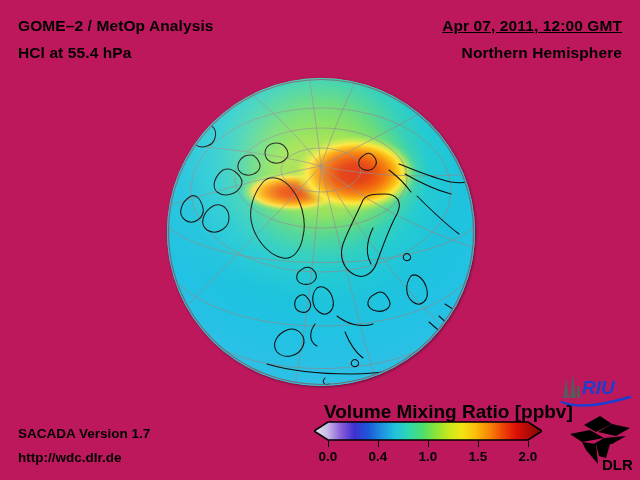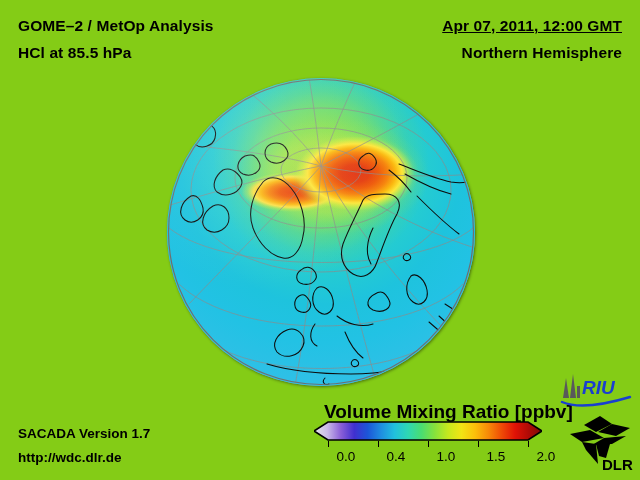--- a/index.html
+++ b/index.html
@@ -1,21 +1,21 @@
 <!DOCTYPE html>
 <html><head>
 <meta charset="utf-8">
 <style>
   html,body{margin:0;padding:0;}
   body{
     width:640px;height:480px;background:#ffffff;overflow:hidden;
     font-family:"Liberation Sans",sans-serif;
     -webkit-font-smoothing:antialiased;
   }
-  #page{position:relative;width:640px;height:480px;background:#84cc16;}
+  #page{position:relative;width:640px;height:480px;background:#be185d;}
 
   
   .hdr{position:absolute;font-weight:bold;color:#000;font-size:15.5px;letter-spacing:.1px;white-space:nowrap;}
   #ttl1{left:18px;top:17px;}
   #ttl2{left:18px;top:44px;}
   #dt1{right:18px;top:17px;text-align:right;text-decoration:underline;}
   #dt2{right:18px;top:44px;text-align:right;padding-left:8px;}
 
   
   #globe-wrap{position:absolute;left:167px;top:78px;width:308px;height:308px;}
@@ -89,34 +89,34 @@
   #f2{top:426px;}
   #f3{top:450px;}
 
   
   #cbLabel{position:absolute;left:324px;top:401px;width:212px;text-align:center;
            font-weight:bold;font-size:19px;color:#000;white-space:nowrap;}
   #cbBox{position:absolute;left:314px;top:420px;width:228px;height:22px;}
   #cbTicks{position:absolute;left:314px;top:441px;width:228px;height:8px;}
   .tk{position:absolute;top:0;width:1px;height:6px;background:#000;}
   #cbNums{position:absolute;left:300px;top:449px;width:256px;height:20px;}
-  .tn{position:absolute;top:0;font-weight:normal;font-size:13.5px;color:#000;
-      transform:translateX(-50%);white-space:nowrap;margin-left:18px;}
+  .tn{position:absolute;top:0;font-weight:bold;font-size:13.5px;color:#000;
+      transform:translateX(-50%);white-space:nowrap;}
 
   
   #riu{position:absolute;left:560px;top:372px;width:74px;height:36px;}
   #dlr{position:absolute;left:566px;top:414px;width:70px;height:60px;}
 </style>
 </head>
 <body>
 
 <div id="page">
 
   <div class="hdr" id="ttl1">GOME–2 / MetOp Analysis</div>
-  <div class="hdr" id="ttl2">HCl at 85.5 hPa</div>
+  <div class="hdr" id="ttl2">HCl at 55.4 hPa</div>
   <div class="hdr" id="dt1">Apr 07, 2011, 12:00 GMT</div>
   <div class="hdr" id="dt2">Northern Hemisphere</div>
 
   <div id="globe-wrap">
     <div id="globe">
       <div class="fld" id="base"></div>
       <div class="fld" id="greenring"></div>
       <div class="fld" id="halo"></div>
       <div class="fld" id="hot3"></div>
       <div class="fld" id="hot2"></div>

